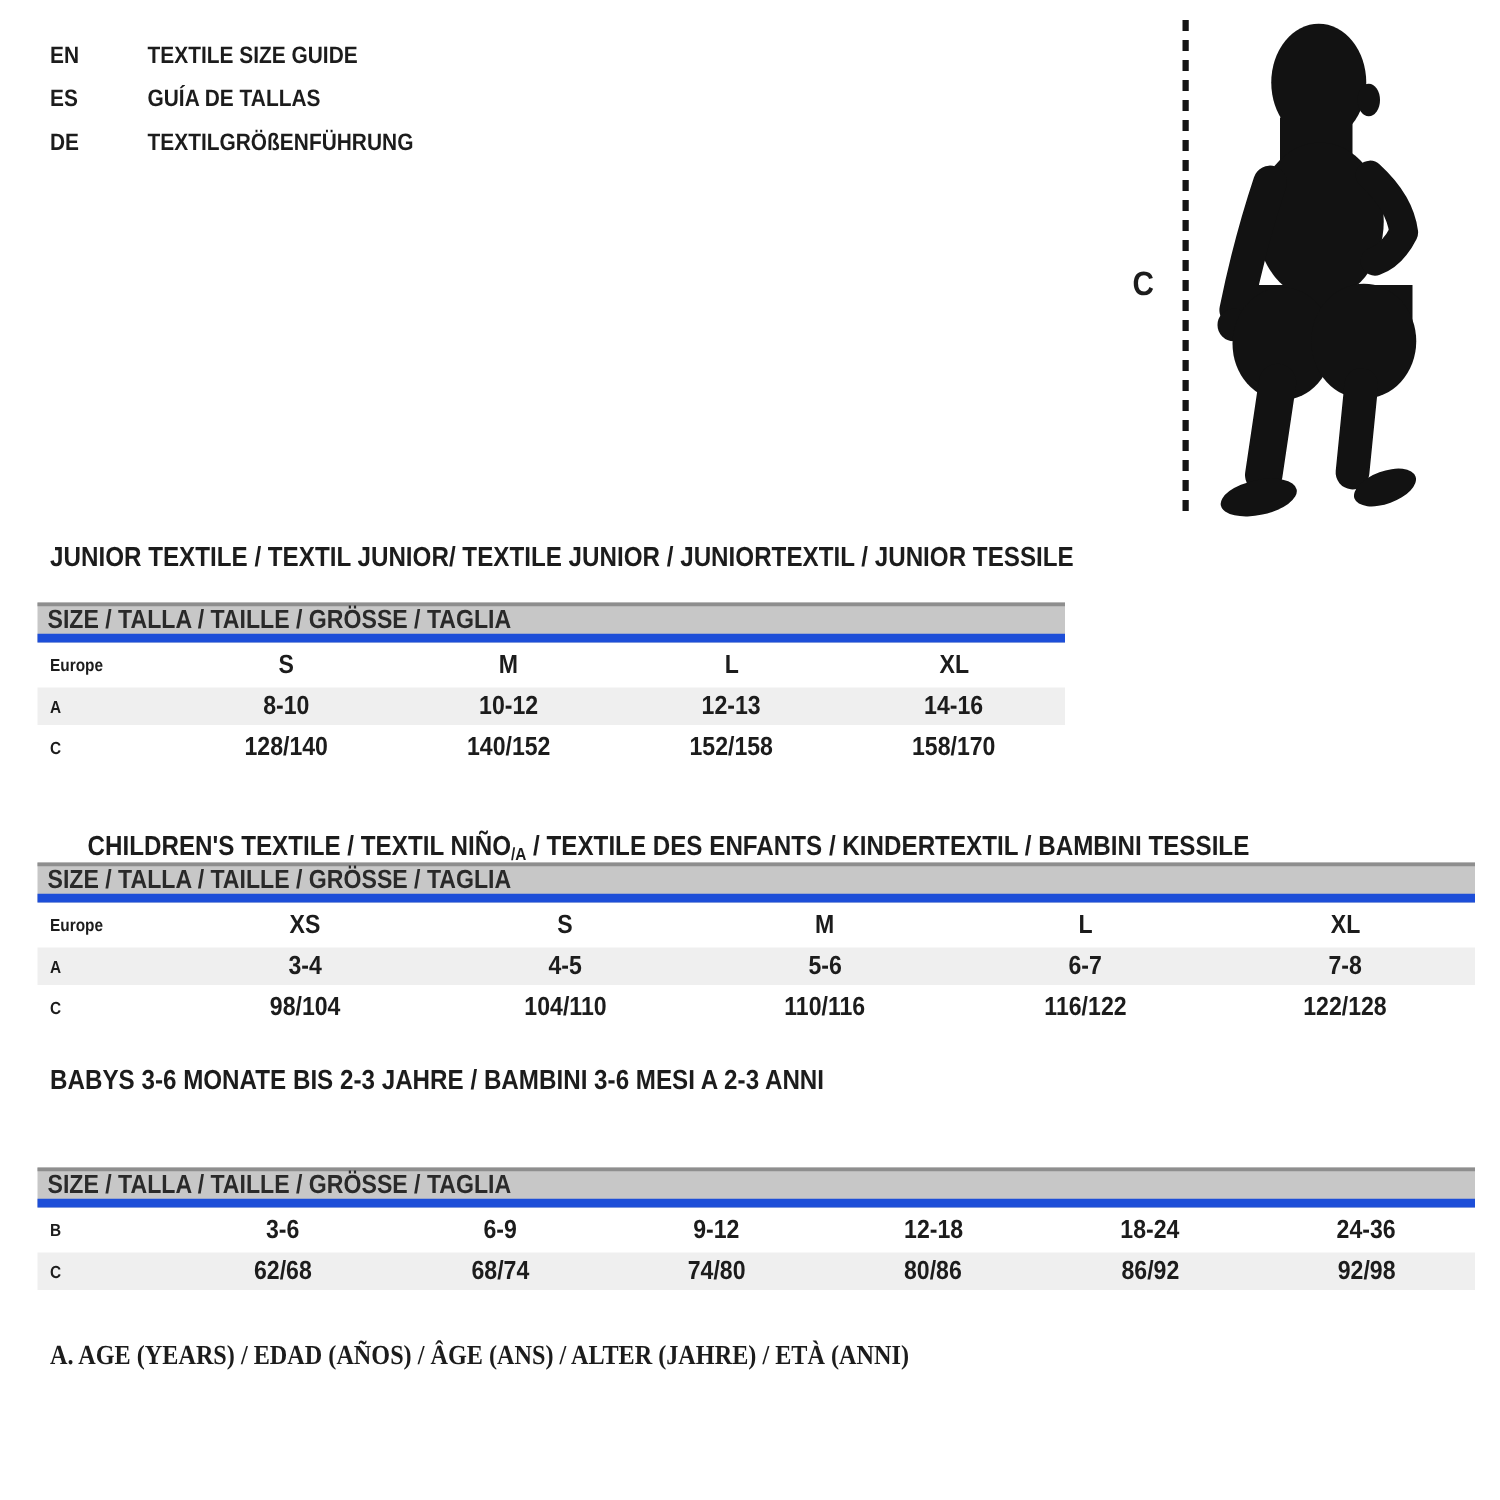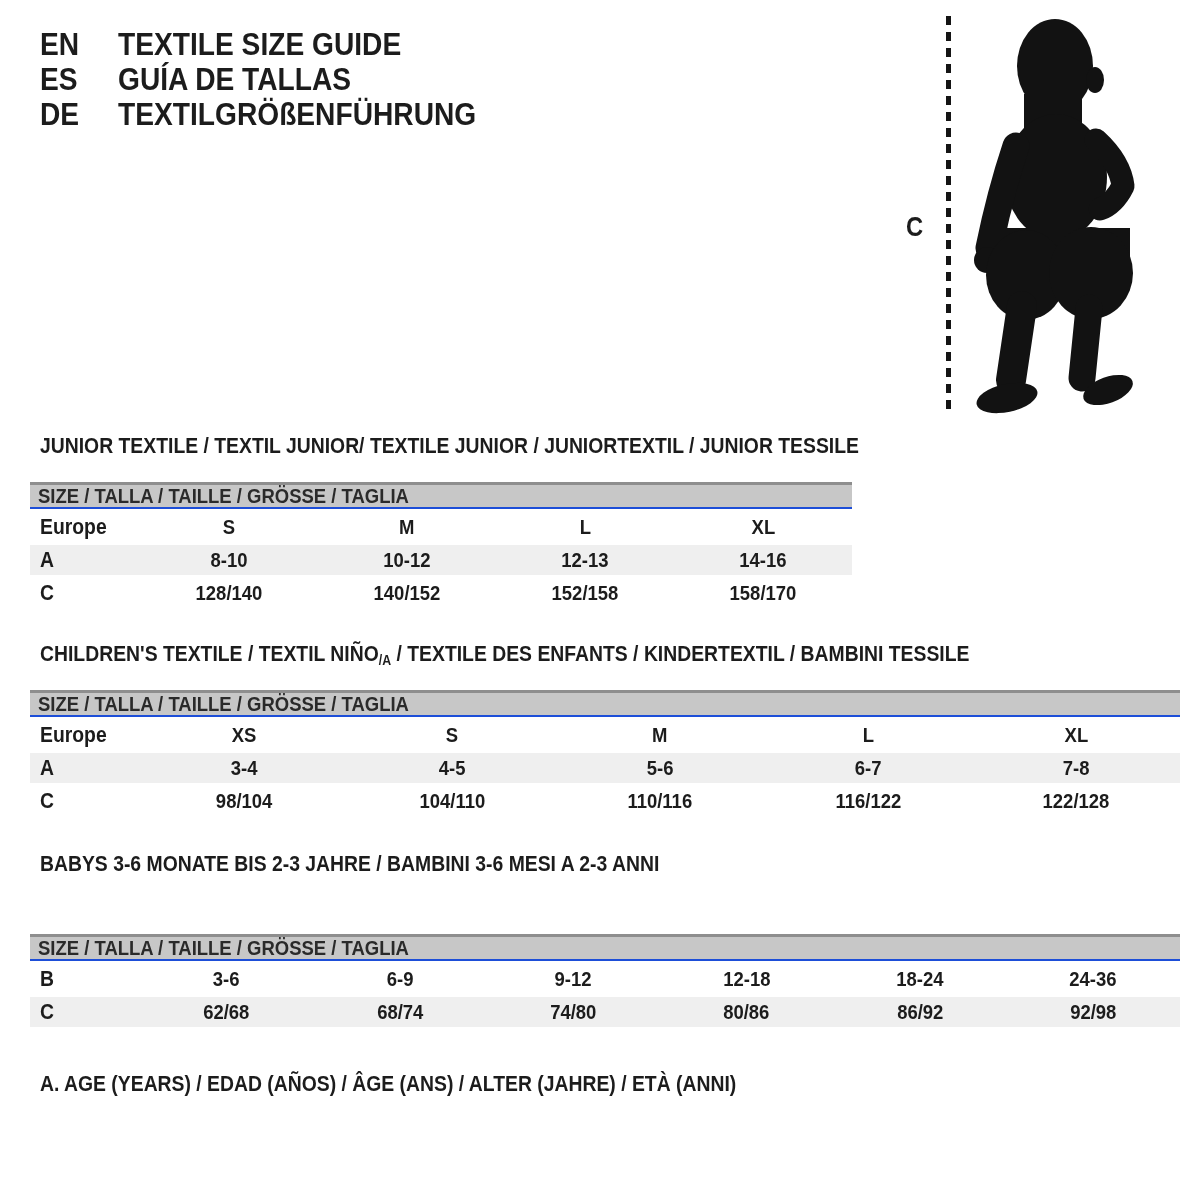--- a/index.html
+++ b/index.html
@@ -8,56 +8,56 @@
     background:#ffffff;color:#1c1c1c;
     font-family:"Liberation Sans", sans-serif;
     font-weight:700;
   }
   
   .cond{display:inline-block;transform:scaleX(0.88);transform-origin:0 50%;white-space:nowrap;}
   .cond-c{display:inline-block;transform:scaleX(0.88);transform-origin:50% 50%;white-space:nowrap;}
 
   
   .lang{position:absolute;left:40px;top:27px;}
-  .lang-row{display:flex;height:35px;align-items:center;font-size:32px;}
+  .lang-row{display:flex;height:35px;align-items:center;font-size:19px;}
   .lang-code{width:78px;}
 
   
   .figure{position:absolute;left:0;top:0;width:1200px;height:430px;}
   .dash-line{
     position:absolute;left:946px;top:16px;width:5px;height:400px;
     background:repeating-linear-gradient(to bottom,#141414 0 9px,transparent 9px 16px);
   }
   .c-label{position:absolute;left:906px;top:212px;font-size:27px;}
   .sil{position:absolute;left:962px;top:14px;}
 
   
   .sec-title{position:absolute;left:40px;font-size:22px;}
   .title-junior{top:433px;}
-  .title-children{top:641px;}
+  .title-children{top:664px;margin-left:30px;}
   .title-babies{top:845px;line-height:37px;}
   .sub{font-size:14px;position:relative;top:4px;}
 
   
   .size-table{position:absolute;left:30px;}
   .t1{top:482px;width:822px;}
   .t2{top:690px;width:1150px;}
   .t3{top:934px;width:1150px;}
   .thead{
-    background:#c7c7c7;border-top:3px solid #8e8e8e;border-bottom:2px solid #1d4ed8;
+    background:#c7c7c7;border-top:3px solid #8e8e8e;border-bottom:7px solid #1d4ed8;
     height:22px;line-height:22px;padding-left:8px;font-size:21px;color:#2a2a2a;
   }
   .row{display:flex;align-items:center;font-size:21px;height:36px;}
   .row.shaded{background:#efefef;height:30px;}
-  .rlabel{width:110px;padding-left:10px;box-sizing:border-box;font-size:22px;}
+  .rlabel{width:110px;padding-left:10px;box-sizing:border-box;font-size:14px;}
   .rcell{flex:1;text-align:center;}
 
   
   .legend{position:absolute;left:40px;top:1066px;font-size:22px;}
-  .legend div{height:35px;line-height:35px;}
+  .legend div{height:35px;line-height:35px;font-family:Liberation Serif, serif;}
 </style>
 </head>
 <body>
 
 <div class="lang">
   <div class="lang-row">
     <span class="lang-code"><span class="cond">EN</span></span>
     <span class="cond">TEXTILE SIZE GUIDE</span>
   </div>
   <div class="lang-row">

